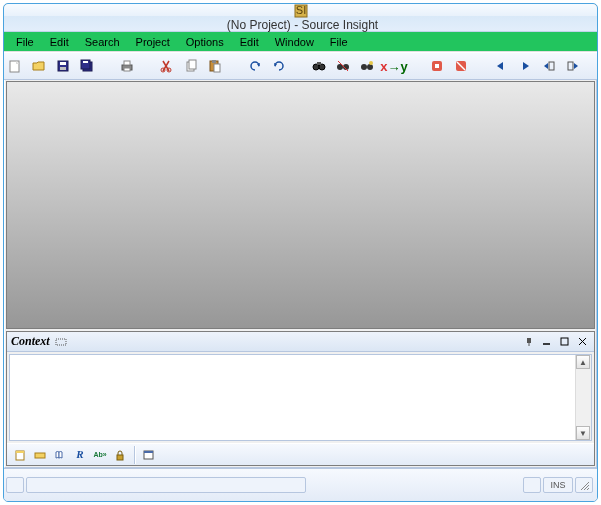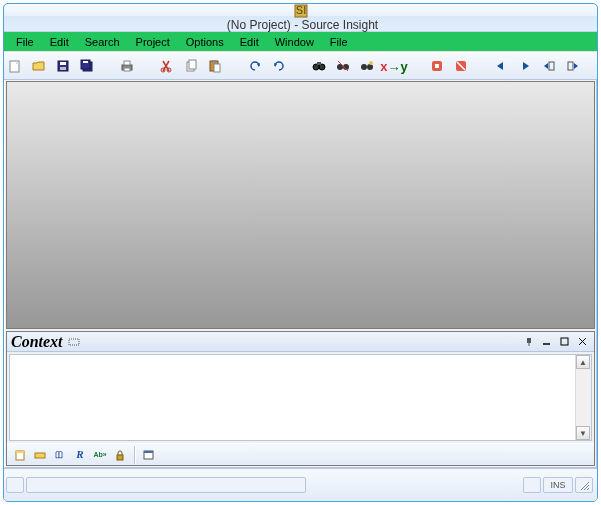--- a/index.html
+++ b/index.html
@@ -26,21 +26,21 @@
   .tb-sep { width: 1px; height: 18px; background: #b6c6df; margin: 0 3px; box-shadow: 1px 0 0 #fff; }
   .tb-btn span { font-size: 13px; line-height:1;}
 
   
   .client { flex: 1; display: flex; flex-direction: column; background: #f0f0f0; border: 1px solid #b6c6df; border-left-color:#fff; border-top: none; margin: 0; }
   .empty-doc { flex: 1; background: linear-gradient(to bottom, #e9e9e9 0%, #979797 100%); border: 1px solid #7d7d7d; margin: 1px; position:relative;}
 
   
   .context-panel { height: 135px; display:flex; flex-direction:column; margin: 1px; border:1px solid #7d7d7d;}
   .ctx-header { height: 20px; background: linear-gradient(to bottom,#eef3fb,#dbe6f4); border-bottom: 1px solid #b6c6df; display:flex; align-items:center; padding: 0 4px; gap:4px;}
-  .ctx-title { font-weight: bold; font-style: italic; font-size: 16px; font-family: Georgia, serif; color: #000; }
+  .ctx-title { font-weight: bold; font-style: italic; font-size: 12px; font-family: Georgia, serif; color: #000; }
   .ctx-header .hdr-icon { width: 14px; height:14px; display:flex; align-items:center; justify-content:center; font-size:11px;}
   .ctx-header .spacer { flex:1; }
   .ctx-body { flex:1; background:#fff; border:1px solid #b6c6df; margin:2px; position:relative; }
   .ctx-body .scrollbar-v { position:absolute; right:0; top:0; bottom:0; width:16px; background:#f0f0f0; border-left:1px solid #dcdcdc;}
   .ctx-body .scrollbar-v .sb-btn { position:absolute; width:14px; height:14px; left:0; background:linear-gradient(to bottom,#fdfdfd,#e3e3e3); border:1px solid #b8b8b8; display:flex;align-items:center;justify-content:center;font-size:8px;color:#555;}
   .ctx-toolbar { height: 22px; background: linear-gradient(to bottom,#f6f9fe,#e3ebf7); border-top:1px solid #fff; display:flex; align-items:center; padding:0 4px; gap:2px;}
   .ctx-toolbar .tb-btn { width:18px; height:18px; }
 
   
   .statusbar { height: 20px; background: linear-gradient(to bottom,#f6f9fe,#e3ebf7); border-top: 1px solid #b6c6df; display:flex; align-items:center; padding: 16px 2px; gap:0;}

